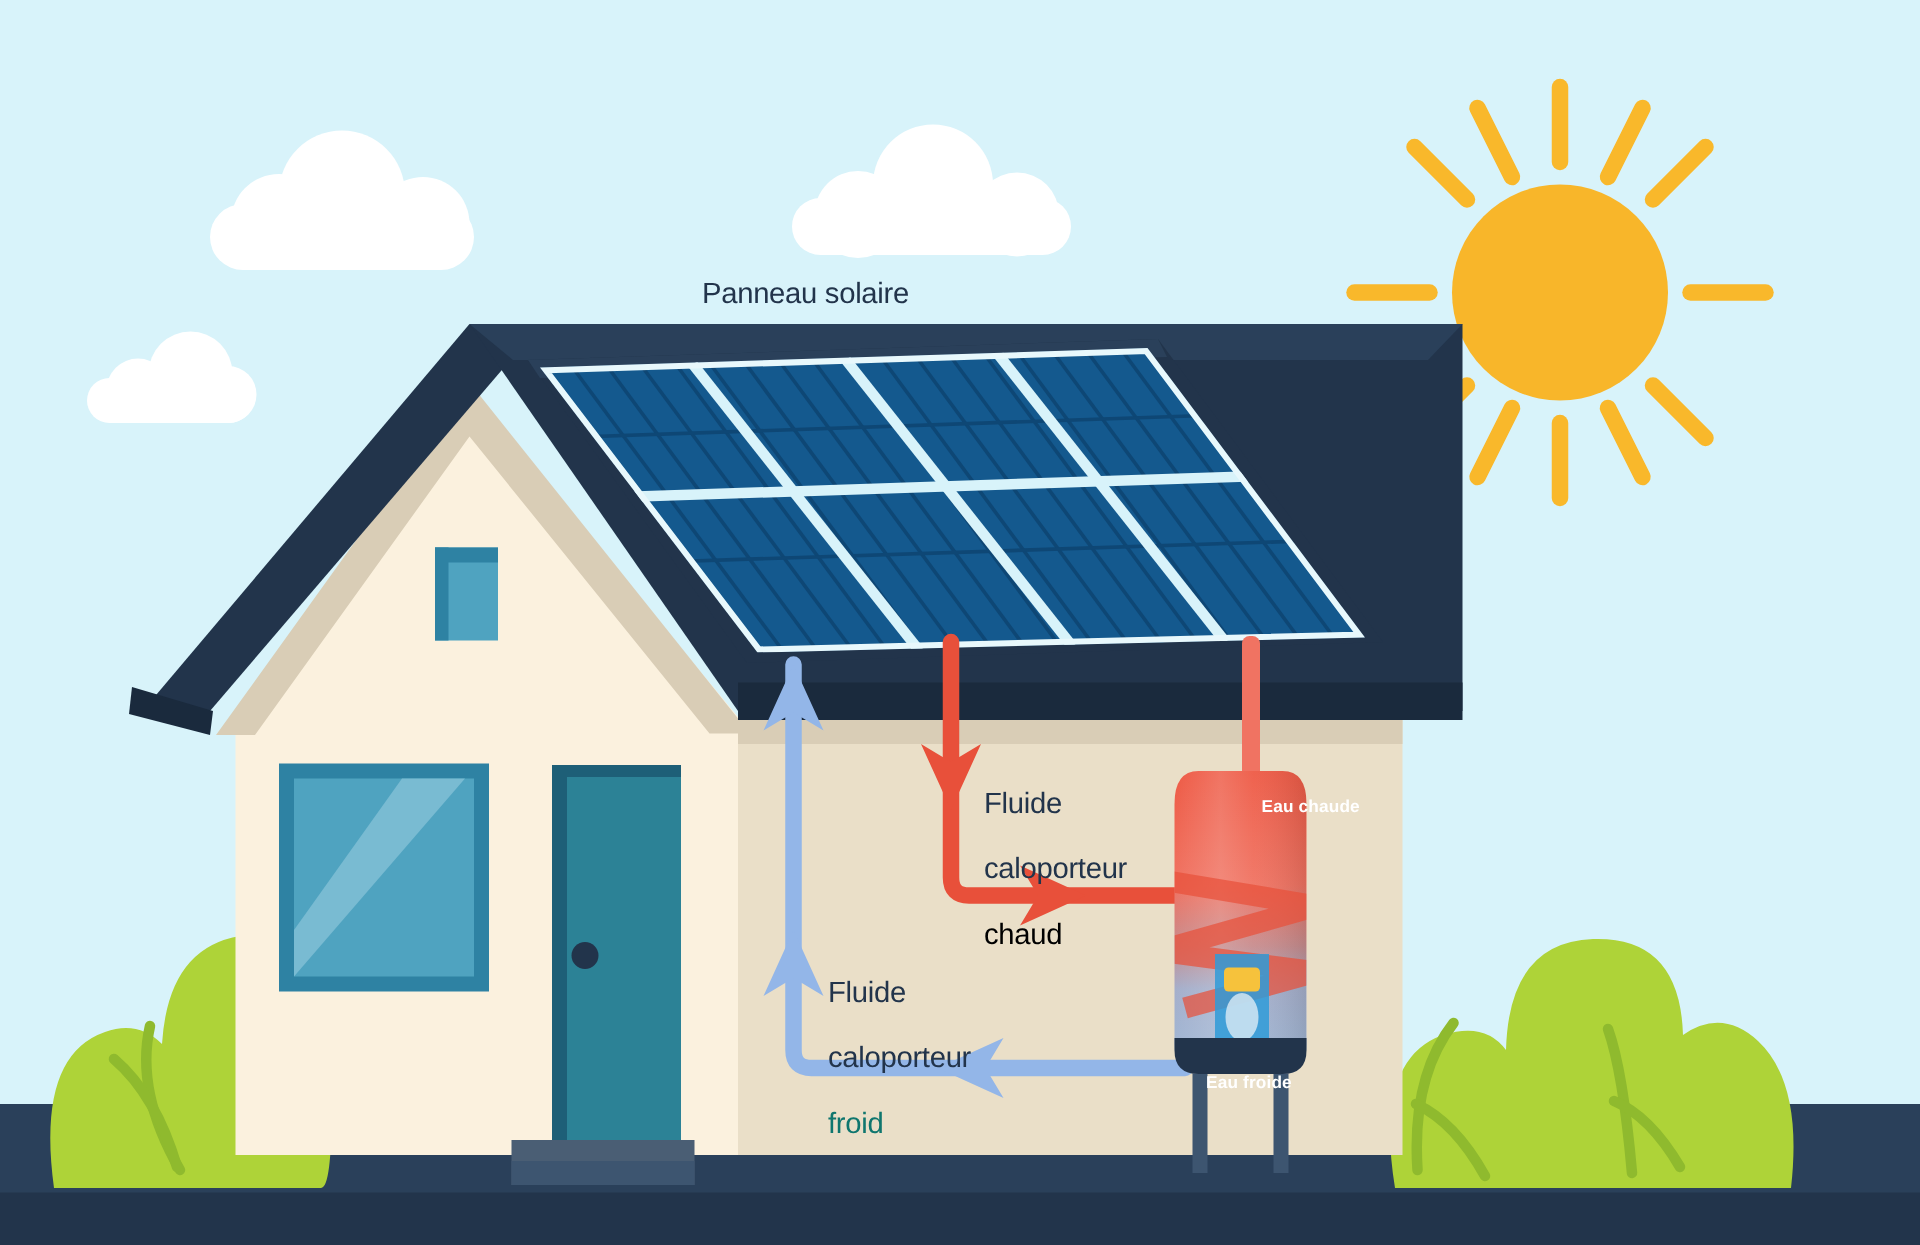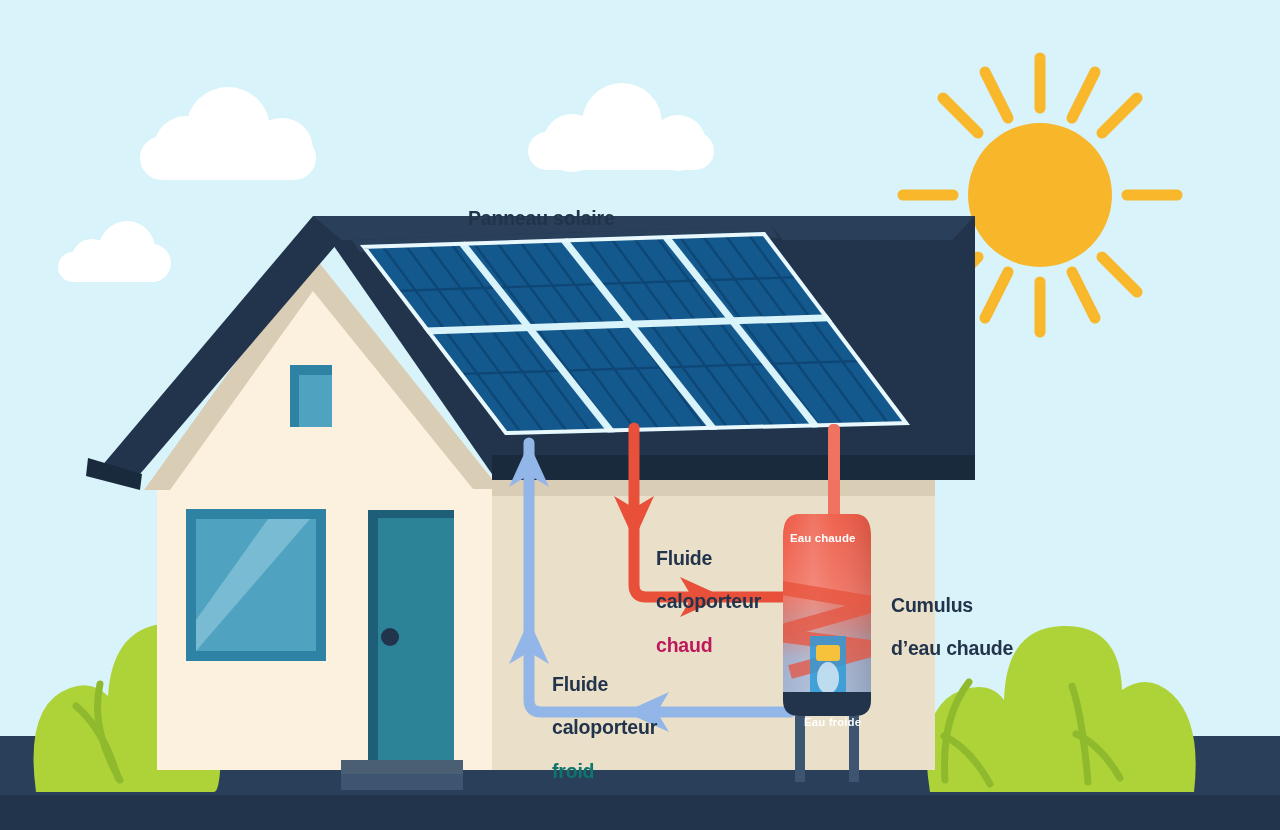--- a/index.html
+++ b/index.html
@@ -5,42 +5,41 @@
   * { margin:0; padding:0; box-sizing:border-box; }
   html,body { width:1280px; height:830px; overflow:hidden; }
   body {
     font-family:"Liberation Sans", sans-serif;
     background:#D8F3FA;
   }
   #stage { position:relative; width:1280px; height:830px; }
   #scene { position:absolute; inset:0; }
   .lbl {
     position:absolute;
-    font-weight:700;
+    font-weight:400;
     color:#22344B;
     line-height:1.12;
     letter-spacing:-0.2px;
     white-space:pre-line;
-    margin-top:22px;
   }
   #title-panneau { left:468px; top:186px; font-size:19.5px; }
   #lbl-chaud  { left:656px; top:504px; font-size:19.5px; }
   #lbl-froid  { left:552px; top:630px; font-size:19.5px; }
   #lbl-cumulus{ left:891px; top:551px; font-size:19.5px; }
-  .accent-hot  { color:#be185d; }
+  .accent-hot  { color:#000000; }
   .accent-cold { color:#0f766e; }
   .tanklbl {
     position:absolute;
     color:#FFFFFF;
     font-weight:700;
     font-size:11.5px;
     letter-spacing:0.1px;
     white-space:nowrap;
   }
-  #tank-hot-lbl  { left:790px; top:532px; }
+  #tank-hot-lbl  { left:841px; top:532px; }
   #tank-cold-lbl { left:804px; top:716px; }
 </style>
 </head>
 <body>
 
 <div id="stage">
 
   <svg id="scene" viewBox="0 0 1280 830" preserveAspectRatio="none">
 
     <defs>
@@ -248,21 +247,17 @@
     <div>caloporteur</div>
     <div class="accent-hot">chaud</div>
   </div>
 
   <div class="lbl" id="lbl-froid">
     <div>Fluide</div>
     <div>caloporteur</div>
     <div class="accent-cold">froid</div>
   </div>
 
-  <div class="lbl" id="lbl-cumulus">
-    <div>Cumulus</div>
-    <div>d’eau chaude</div>
-  </div>
 
   <div class="tanklbl" id="tank-hot-lbl">Eau chaude</div>
   <div class="tanklbl" id="tank-cold-lbl">Eau froide</div>
 
 </div>
 
 </body></html>

